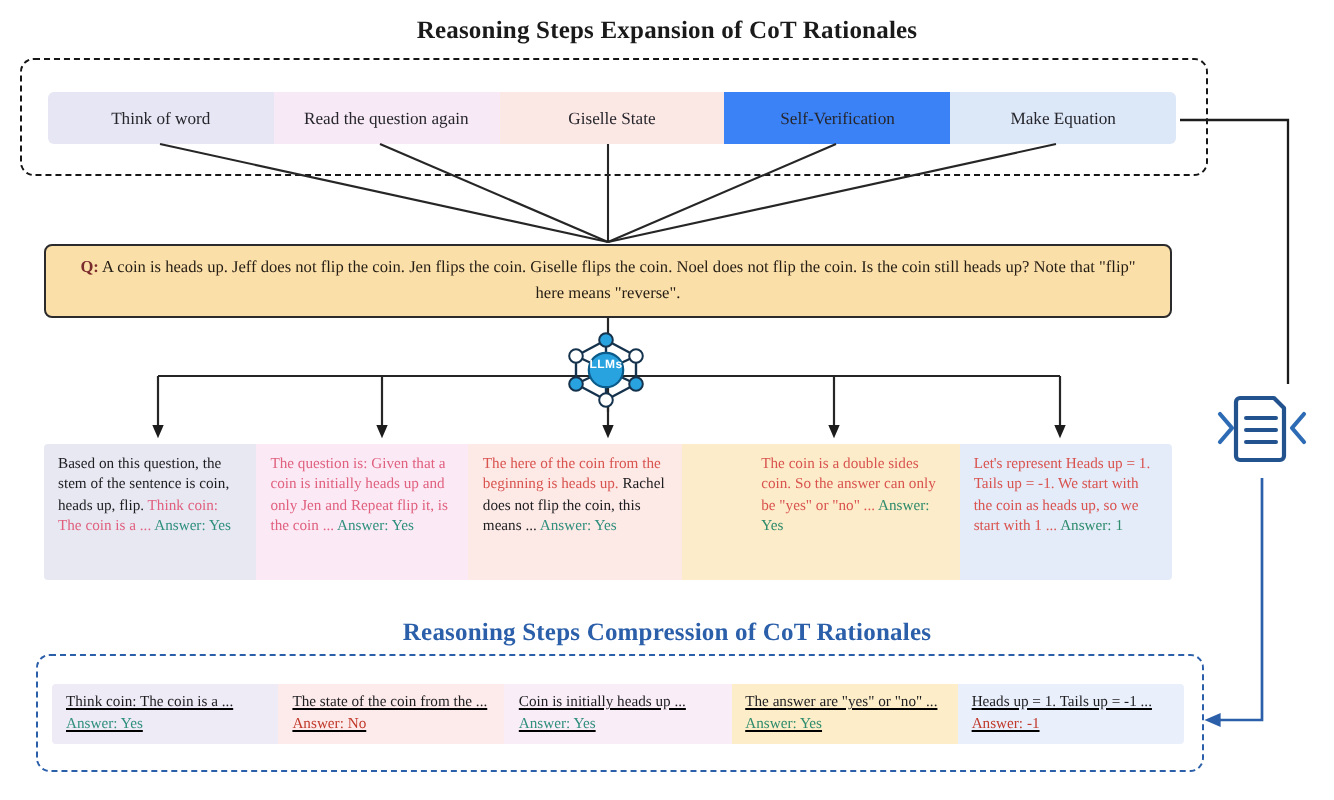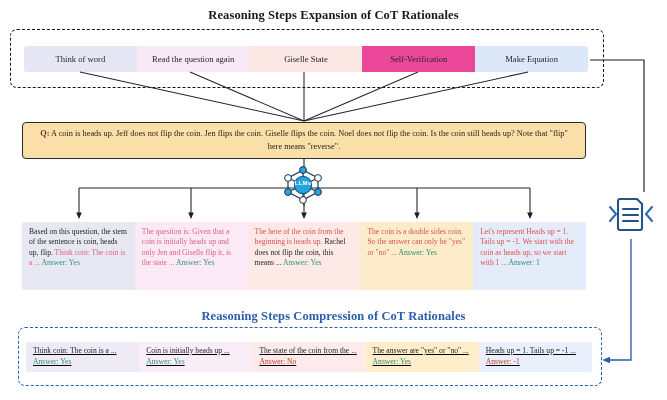--- a/index.html
+++ b/index.html
@@ -110,21 +110,21 @@
   <div id="steps-strip">
       <div class="step-cell" style="background: rgb(230, 230, 244);">
         <span>Think of word</span>
       </div>
       <div class="step-cell" style="background: rgb(247, 233, 246);">
         <span>Read the question again</span>
       </div>
       <div class="step-cell" style="background: rgb(251, 231, 228);">
         <span>Giselle State</span>
       </div>
-      <div class="step-cell" style="background: #ec4899;">
+      <div class="step-cell" style="background: #3b82f6;">
         <span>Self-Verification</span>
       </div>
       <div class="step-cell" style="background: rgb(220, 231, 248);">
         <span>Make Equation</span>
       </div>
     </div>
 
   <svg id="wires" viewBox="0 0 667 400" xmlns="http://www.w3.org/2000/svg">
     <defs>
       <marker id="ar-blk" markerWidth="7" markerHeight="7" refX="3.2" refY="3" orient="auto" markerUnits="strokeWidth">
@@ -185,40 +185,40 @@
     <circle cx="37" cy="12" r="3.4" fill="#ffffff" stroke="#16334d" stroke-width="1"></circle>
     <circle cx="7" cy="26" r="3.4" fill="#29a3e0" stroke="#16334d" stroke-width="1"></circle>
     <circle cx="37" cy="26" r="3.4" fill="#29a3e0" stroke="#16334d" stroke-width="1"></circle>
     <circle cx="22" cy="34" r="3.4" fill="#ffffff" stroke="#16334d" stroke-width="1"></circle>
     <circle cx="22" cy="19" r="8.6" fill="#29a3e0" stroke="#0b5c8a" stroke-width="1.1"></circle>
   </svg>
   <div id="llm-label">LLMs</div>
 
   <div id="rationales-strip">
       <div class="rat-cell" style="background: rgb(232, 232, 243);"><span class="c-black">Based on this question, the stem of the sentence is coin, heads up, flip. </span><span class="c-pink">Think coin: The coin is a ... </span><span class="c-teal">Answer: Yes</span></div>
-      <div class="rat-cell" style="background: rgb(251, 234, 246);"><span class="c-pink">The question is: Given that a coin is initially heads up and only Jen and Giselle flip it, is the state ... </span><span class="c-teal">Answer: Yes</span></div>
+      <div class="rat-cell" style="background: rgb(251, 234, 246);"><span class="c-pink">The question is: Given that a coin is initially heads up and only Jen and Repeat flip it, is the coin ... </span><span class="c-teal">Answer: Yes</span></div>
       <div class="rat-cell" style="background: rgb(253, 233, 230);"><span class="c-red">The here of the coin from the beginning is heads up. </span><span class="c-black">Rachel does not flip the coin, this means ... </span><span class="c-teal">Answer: Yes</span></div>
-      <div class="rat-cell" style="background: rgb(253, 236, 201);"><span class="c-red">The coin is a double sides coin. So the answer can only be "yes" or "no" ... </span><span class="c-green">Answer: Yes</span></div>
+      <div class="rat-cell" style="background: rgb(253, 236, 201); padding-left: 40px;"><span class="c-red">The coin is a double sides coin. So the answer can only be "yes" or "no" ... </span><span class="c-green">Answer: Yes</span></div>
       <div class="rat-cell" style="background: rgb(228, 236, 250);"><span class="c-red">Let's represent Heads up = 1. Tails up = -1. We start with the coin as heads up, so we start with 1 ... </span><span class="c-green">Answer: 1</span></div>
     </div>
 
   <svg id="compress-icon" viewBox="0 0 48 46" xmlns="http://www.w3.org/2000/svg">
     <path d="M13 6 h17 l5 5 v24 a2 2 0 0 1 -2 2 h-20 a2 2 0 0 1 -2 -2 v-27 a2 2 0 0 1 2 -2 z" fill="#ffffff" stroke="#23538f" stroke-width="2.1" stroke-linejoin="round"></path>
     <g stroke="#23538f" stroke-width="2" stroke-linecap="round">
       <line x1="16" y1="16" x2="31" y2="16"></line>
       <line x1="16" y1="22" x2="31" y2="22"></line>
       <line x1="16" y1="28" x2="31" y2="28"></line>
     </g>
     <g stroke="#2d6bb5" stroke-width="2.1" fill="none" stroke-linecap="round" stroke-linejoin="round">
       <polyline points="3,14 9,21 3,28"></polyline>
       <polyline points="45,14 39,21 45,28"></polyline>
     </g>
   </svg>
 
   <div id="compression-strip">
       <div class="cmp-cell" style="background: rgb(238, 234, 246);"><span class="c-black">Think coin: The coin is a ... </span><span class="c-teal">Answer: Yes</span></div>
+      <div class="cmp-cell" style="background: rgb(253, 234, 234);"><span class="c-black">The state of the coin from the ... </span><span class="c-dred">Answer: No</span></div>
       <div class="cmp-cell" style="background: rgb(249, 237, 247);"><span class="c-black">Coin is initially heads up ... </span><span class="c-teal">Answer: Yes</span></div>
-      <div class="cmp-cell" style="background: rgb(253, 234, 234);"><span class="c-black">The state of the coin from the ... </span><span class="c-dred">Answer: No</span></div>
       <div class="cmp-cell" style="background: rgb(253, 238, 201);"><span class="c-black">The answer are "yes" or "no" ... </span><span class="c-green">Answer: Yes</span></div>
       <div class="cmp-cell" style="background: rgb(233, 239, 251);"><span class="c-black">Heads up = 1. Tails up = -1 ... </span><span class="c-dred">Answer: -1</span></div>
     </div>
 
 </div>
 
 </body></html>

